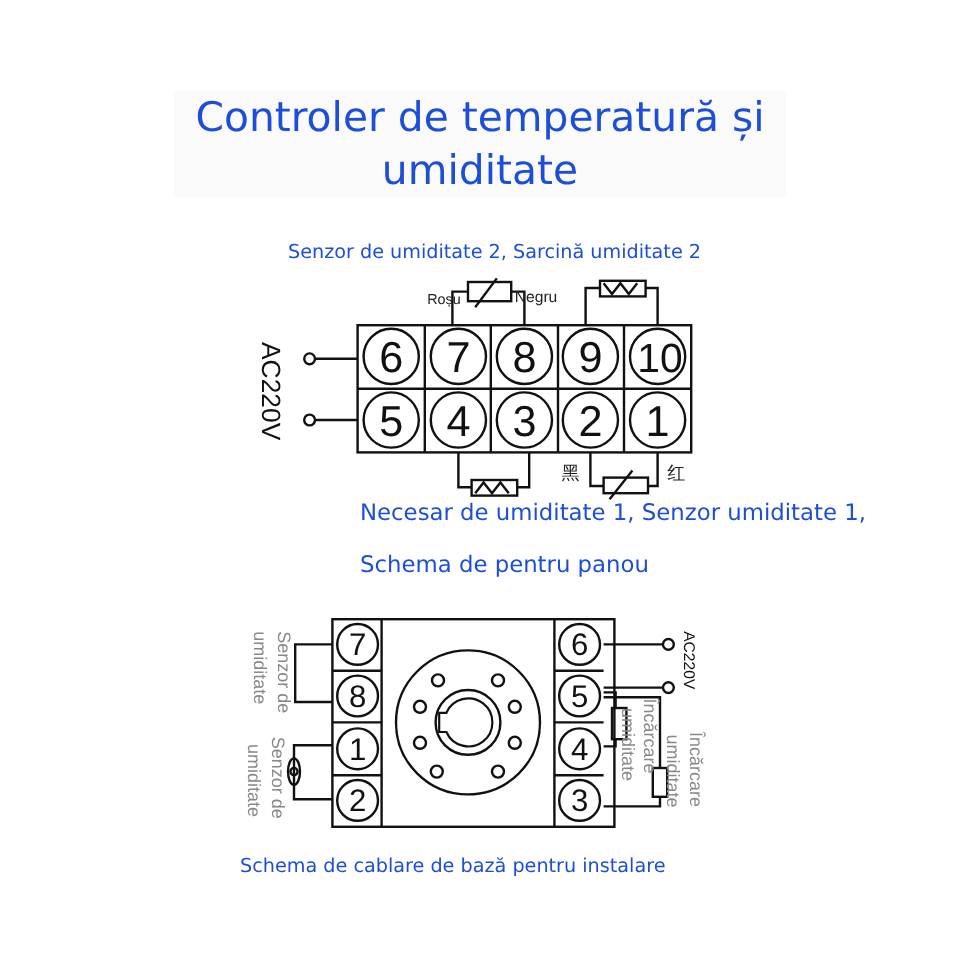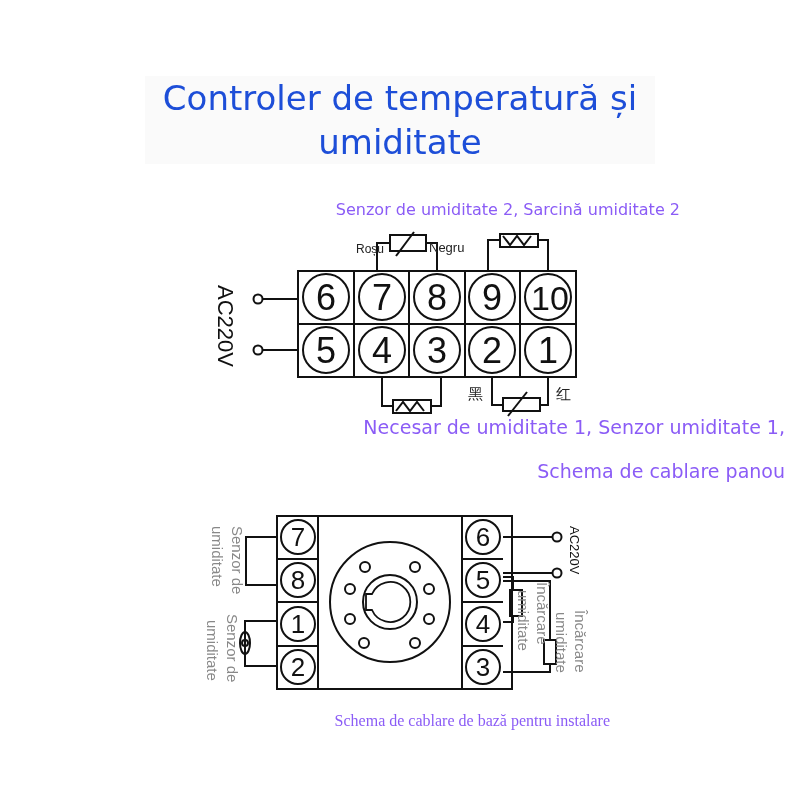--- a/index.html
+++ b/index.html
@@ -1,30 +1,30 @@
 <!DOCTYPE html>
 <html><head>
 <meta charset="utf-8">
 <style>
   html,body{margin:0;padding:0;background:#fff;}
   body{width:800px;height:800px;position:relative;overflow:hidden;font-family:"DejaVu Sans",sans-serif;}
   .title{position:absolute;left:145px;top:76px;width:510px;text-align:center;font-size:34px;line-height:44px;color:#1d4ed8;background:#fafafa;}
-  .cap{position:absolute;text-align:right;color:#8b5cf6;}
+  .cap{position:absolute;text-align:left;color:#1d4ed8;}
   svg{position:absolute;left:0;top:0;}
   svg text{font-family:"Liberation Sans",sans-serif;}
 </style>
 </head>
 <body>
 
 <div class="title">Controler de temperatură și umiditate</div>
 
 <div class="cap" style="left:240px;top:200px;width:440px;font-size:16px;">Senzor de umiditate 2, Sarcină umiditate 2</div>
 <div class="cap" style="left:300px;top:416px;width:485px;font-size:19px;">Necesar de umiditate 1, Senzor umiditate 1,</div>
-<div class="cap" style="left:300px;top:460px;width:485px;font-size:19px;">Schema de cablare panou</div>
-<div class="cap" style="left:200px;top:712px;width:410px;font-size:16px;font-family:Liberation Serif, serif;">Schema de cablare de bază pentru instalare</div>
+<div class="cap" style="left:300px;top:460px;width:485px;font-size:19px;">Schema de pentru panou</div>
+<div class="cap" style="left:200px;top:712px;width:410px;font-size:16px;">Schema de cablare de bază pentru instalare</div>
 
 <svg width="800" height="800" viewBox="0 0 800 800">
   <g stroke="#111" stroke-width="2" fill="none">
 
     <g>
       <rect x="298" y="271" width="278" height="106"></rect>
       <line x1="298" y1="324" x2="576" y2="324"></line>
       <line x1="354" y1="271" x2="354" y2="377"></line>
       <line x1="409" y1="271" x2="409" y2="377"></line>
       <line x1="465" y1="271" x2="465" y2="377"></line>

